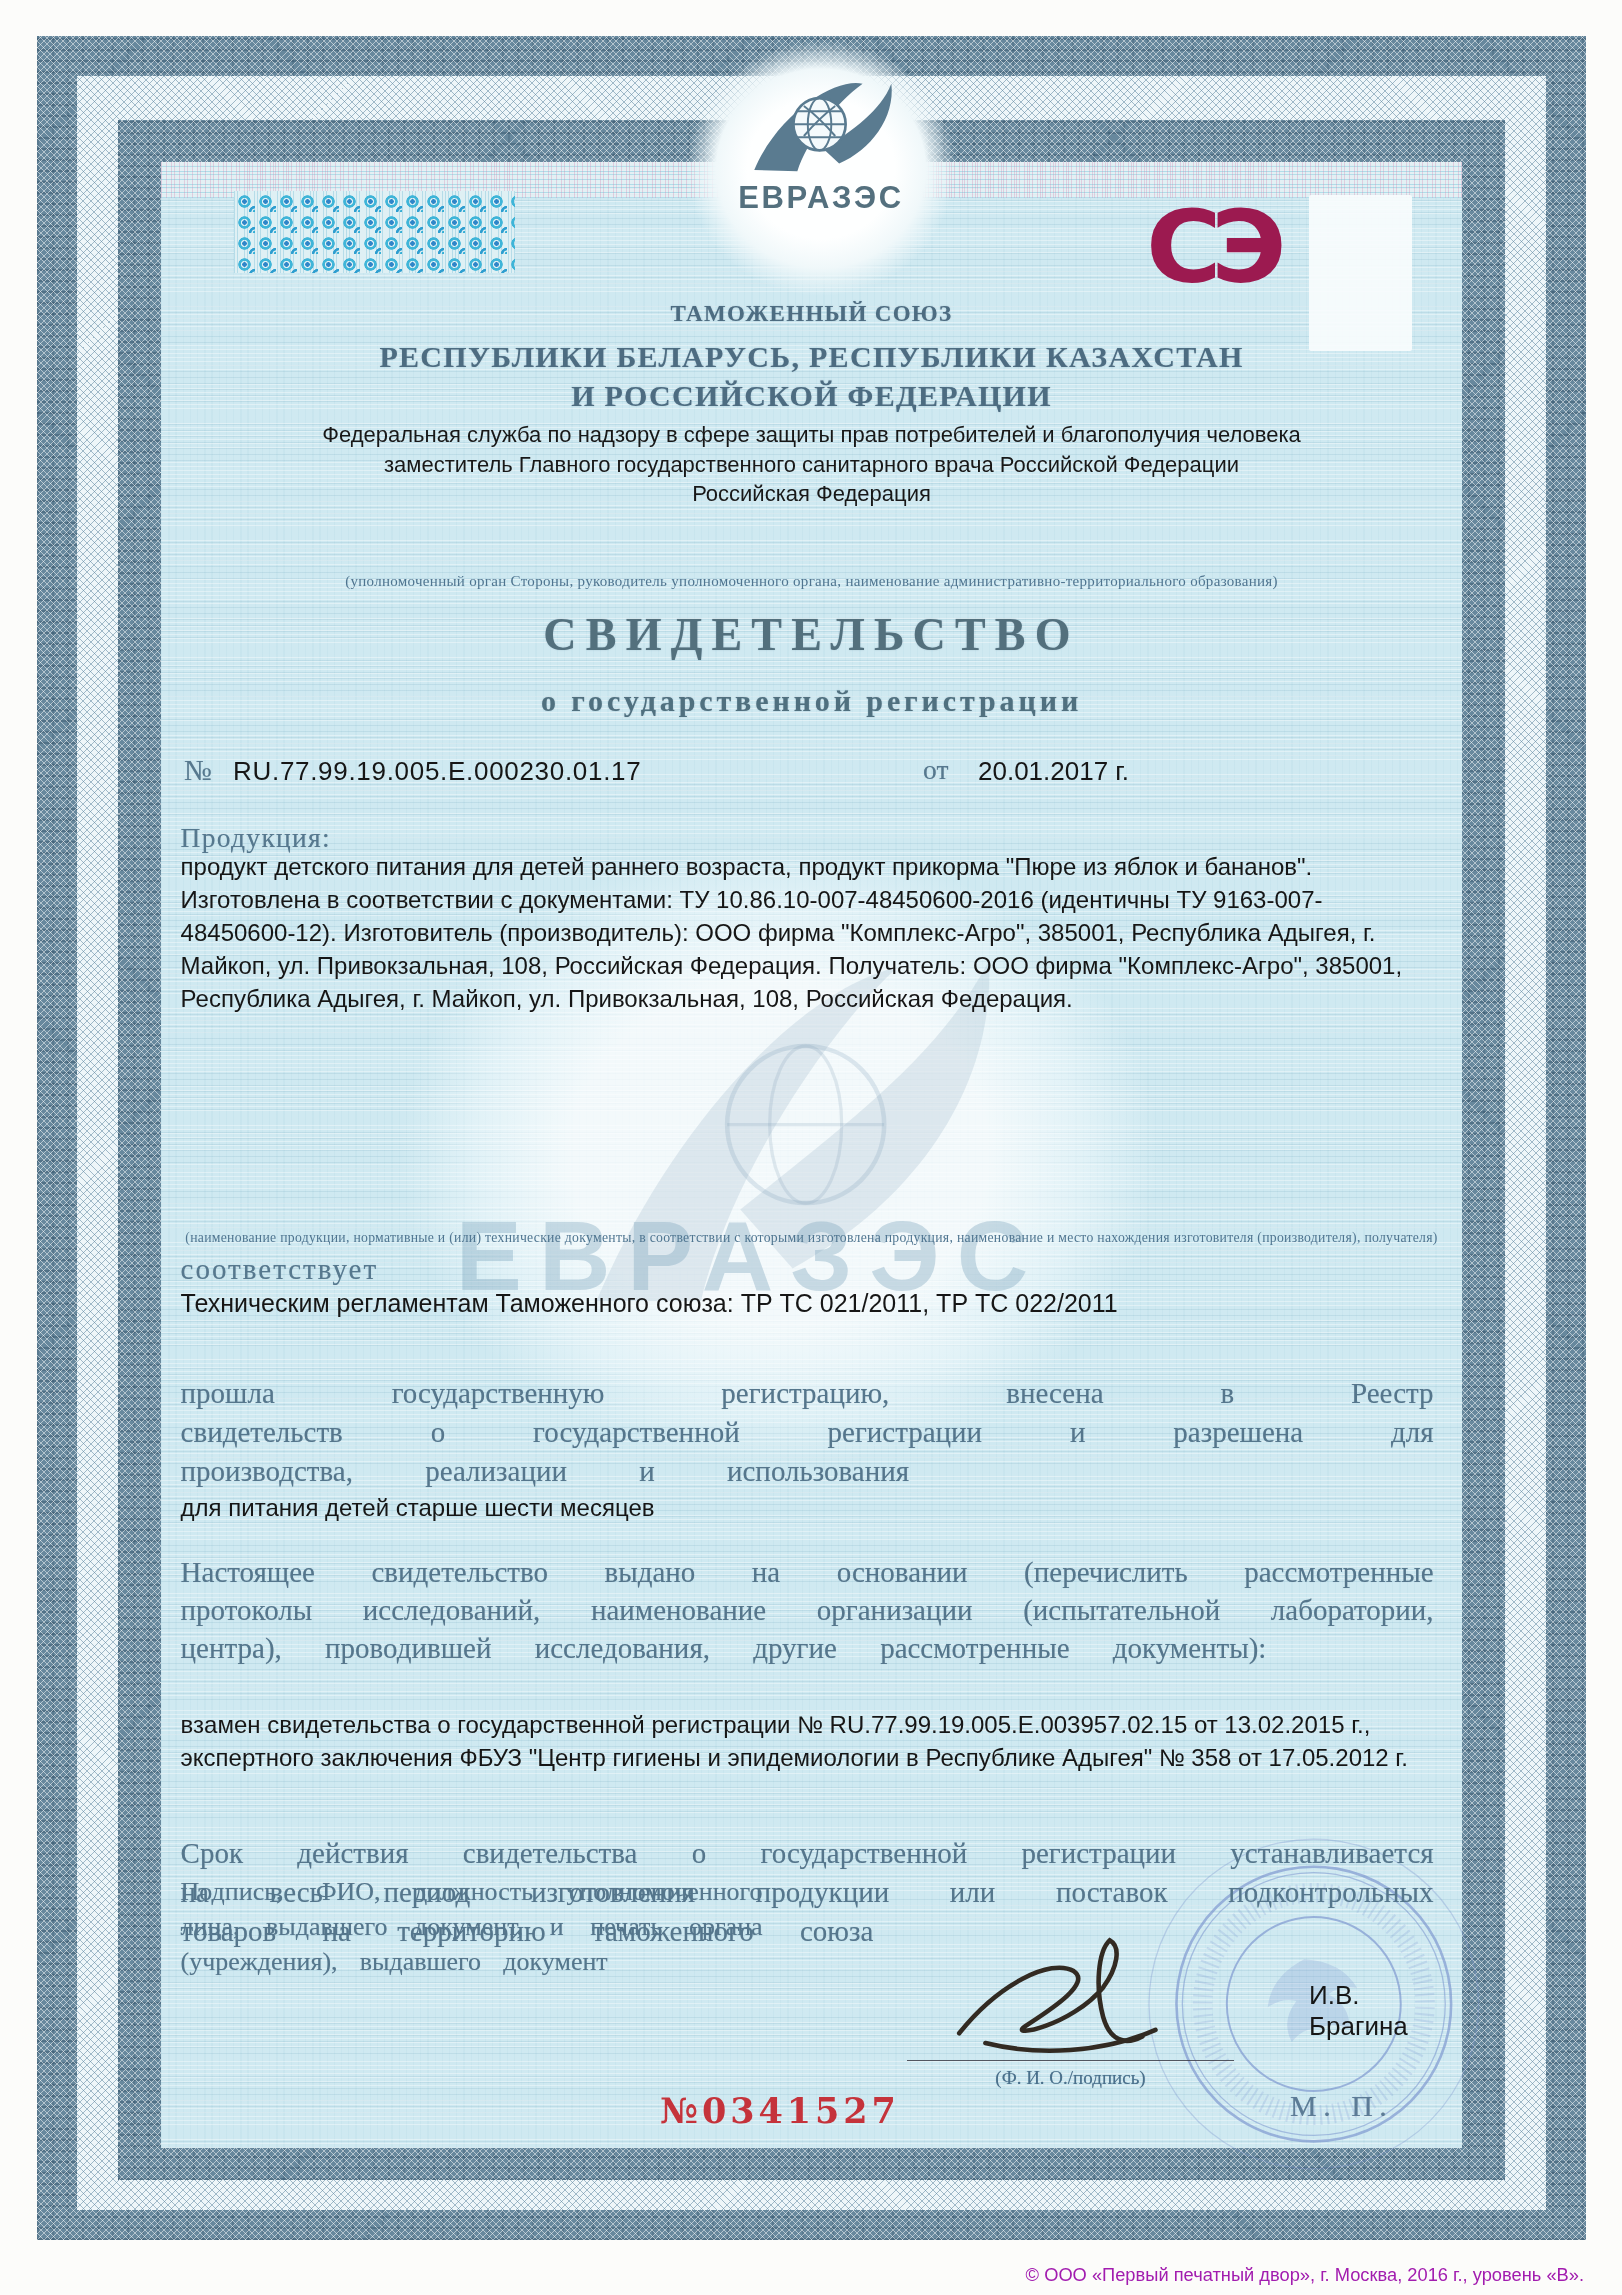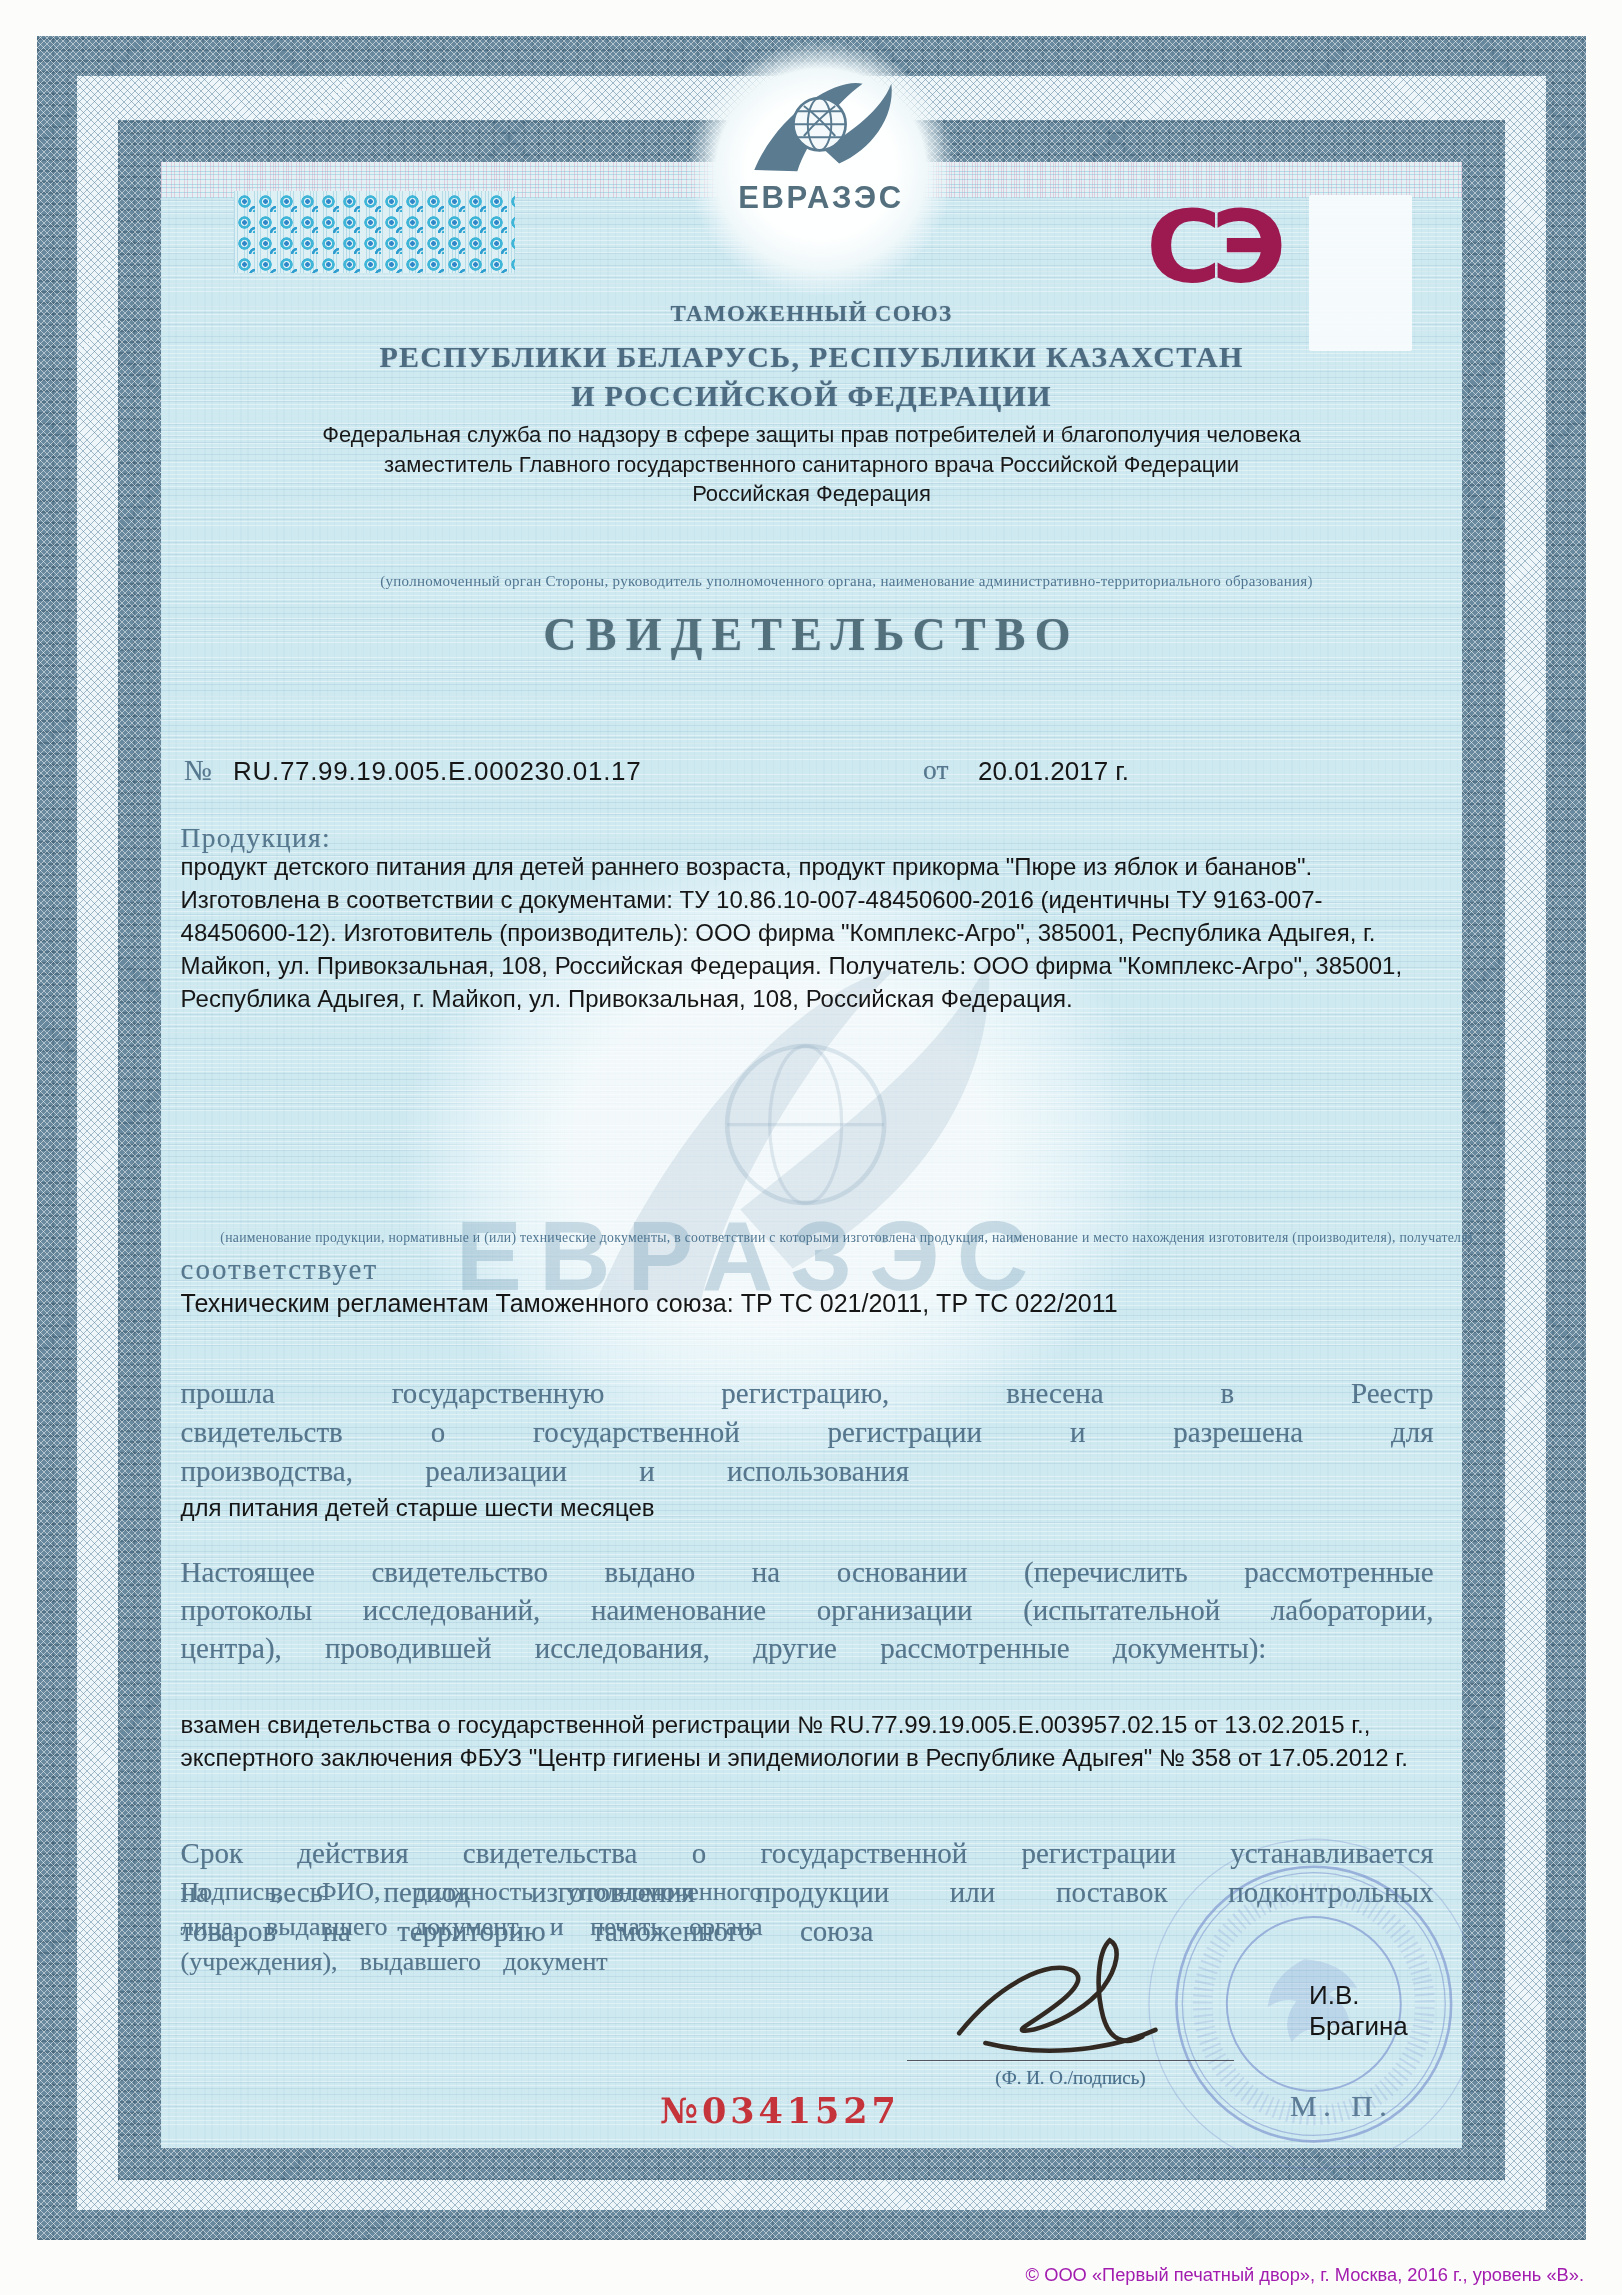--- a/index.html
+++ b/index.html
@@ -59,21 +59,21 @@
   .se-mark{position:absolute;left:1146px;top:196px;z-index:6;
     font-family:"DejaVu Sans", sans-serif;font-weight:900;font-size:103px;line-height:103px;
     color:#9c1a50;letter-spacing:-10.5px;transform:scaleY(.96);}
   .holo-patch{position:absolute;left:1309px;top:195px;width:103px;height:156px;z-index:6;
     background:rgba(248,252,253,.92);border-radius:2px;}
   
   .abs{position:absolute;}
   .ctr{left:0;width:100%;text-align:center;}
   .hdr-serif{font-weight:bold;color:#4d6c81;letter-spacing:1.3px;text-shadow:0 0 1.3px rgba(80,110,135,.45);}
   .hdr-sans{font-family:"Liberation Sans", sans-serif;color:#181818;}
-  .note{color:#4f7590;letter-spacing:0.3px;margin-left:35px;}
+  .note{color:#4f7590;letter-spacing:0.3px;}
   .label-serif{color:#56788e;text-shadow:0 0 0.7px rgba(86,120,142,.5);}
   .black-sans{font-family:"Liberation Sans", sans-serif;color:#161616;}
   .grey-para{color:#55768c;text-align:justify;text-shadow:0 0 0.7px rgba(85,118,140,.45);}
   .watermark{position:absolute;left:239px;top:681px;width:759px;height:622px;border-radius:50%;
     background:radial-gradient(closest-side, rgba(255,255,255,.75) 55%, rgba(248,253,255,.45) 80%, rgba(248,253,255,0));
     z-index:0;}
   .watermark-label{position:absolute;left:164px;top:1037px;width:851px;text-align:center;
     font-family:"Liberation Sans", sans-serif;font-weight:bold;font-size:99px;
     color:rgba(125,165,190,.38);letter-spacing:17px;z-index:0;}
   .serial{font-family:"DejaVu Serif", serif;font-weight:bold;font-size:35px;color:#c5333b;letter-spacing:3.9px;}
@@ -112,20 +112,21 @@
     <div class="abs ctr hdr-serif z2" style="top:139px;font-size:23px;">ТАМОЖЕННЫЙ СОЮЗ</div>
     <div class="abs ctr hdr-serif z2" style="top:178px;font-size:30px;">РЕСПУБЛИКИ БЕЛАРУСЬ, РЕСПУБЛИКИ КАЗАХСТАН</div>
     <div class="abs ctr hdr-serif z2" style="top:217px;font-size:30px;">И РОССИЙСКОЙ ФЕДЕРАЦИИ</div>
     <div class="abs ctr hdr-sans z2" style="top:260px;font-size:22px;">Федеральная служба по надзору в сфере защиты прав потребителей и благополучия человека</div>
     <div class="abs ctr hdr-sans z2" style="top:290px;font-size:22px;">заместитель Главного государственного санитарного врача Российской Федерации</div>
     <div class="abs ctr hdr-sans z2" style="top:319px;font-size:22px;">Российская Федерация</div>
 
     <div class="abs ctr note z2" style="top:411px;font-size:15px;">(уполномоченный орган Стороны, руководитель уполномоченного органа, наименование административно-территориального образования)</div>
 
     <div class="abs ctr hdr-serif z2" style="top:446px;font-size:46px;letter-spacing:9.2px;color:#53707d;">СВИДЕТЕЛЬСТВО</div>
+    <div class="abs ctr hdr-serif z2" style="top:522px;font-size:30px;letter-spacing:3.9px;font-weight:bold;color:#50707f;">о государственной регистрации</div>
 
     <div class="abs label-serif z2" style="left:23px;top:592px;font-size:29px;">№</div>
     <div class="abs black-sans z2" style="left:72px;top:594px;font-size:26px;letter-spacing:0.7px;">RU.77.99.19.005.E.000230.01.17</div>
     <div class="abs label-serif z2" style="left:762px;top:592px;font-size:27.5px;">от</div>
     <div class="abs black-sans z2" style="left:817px;top:594px;font-size:26px;">20.01.2017 г.</div>
 
     <div class="abs label-serif z2" style="left:19.6px;top:660px;font-size:27.5px;letter-spacing:1.3px;">Продукция:</div>
     <div class="abs black-sans z2" style="left:19.6px;top:688px;width:1253px;font-size:24px;line-height:33px;">продукт детского питания для детей раннего возраста, продукт прикорма "Пюре из яблок и бананов". Изготовлена в соответствии с документами: ТУ 10.86.10-007-48450600-2016 (идентичны ТУ 9163-007-48450600-12). Изготовитель (производитель): ООО фирма "Комплекс-Агро", 385001, Республика Адыгея, г. Майкоп, ул. Привокзальная, 108, Российская Федерация.  Получатель: ООО фирма "Комплекс-Агро", 385001, Республика Адыгея, г. Майкоп, ул. Привокзальная, 108, Российская Федерация.</div>
 
     <div class="abs ctr note z2" style="top:1068px;font-size:13.7px;">(наименование продукции, нормативные и (или) технические документы, в соответствии с которыми изготовлена продукция, наименование и место нахождения изготовителя (производителя), получателя)</div>

